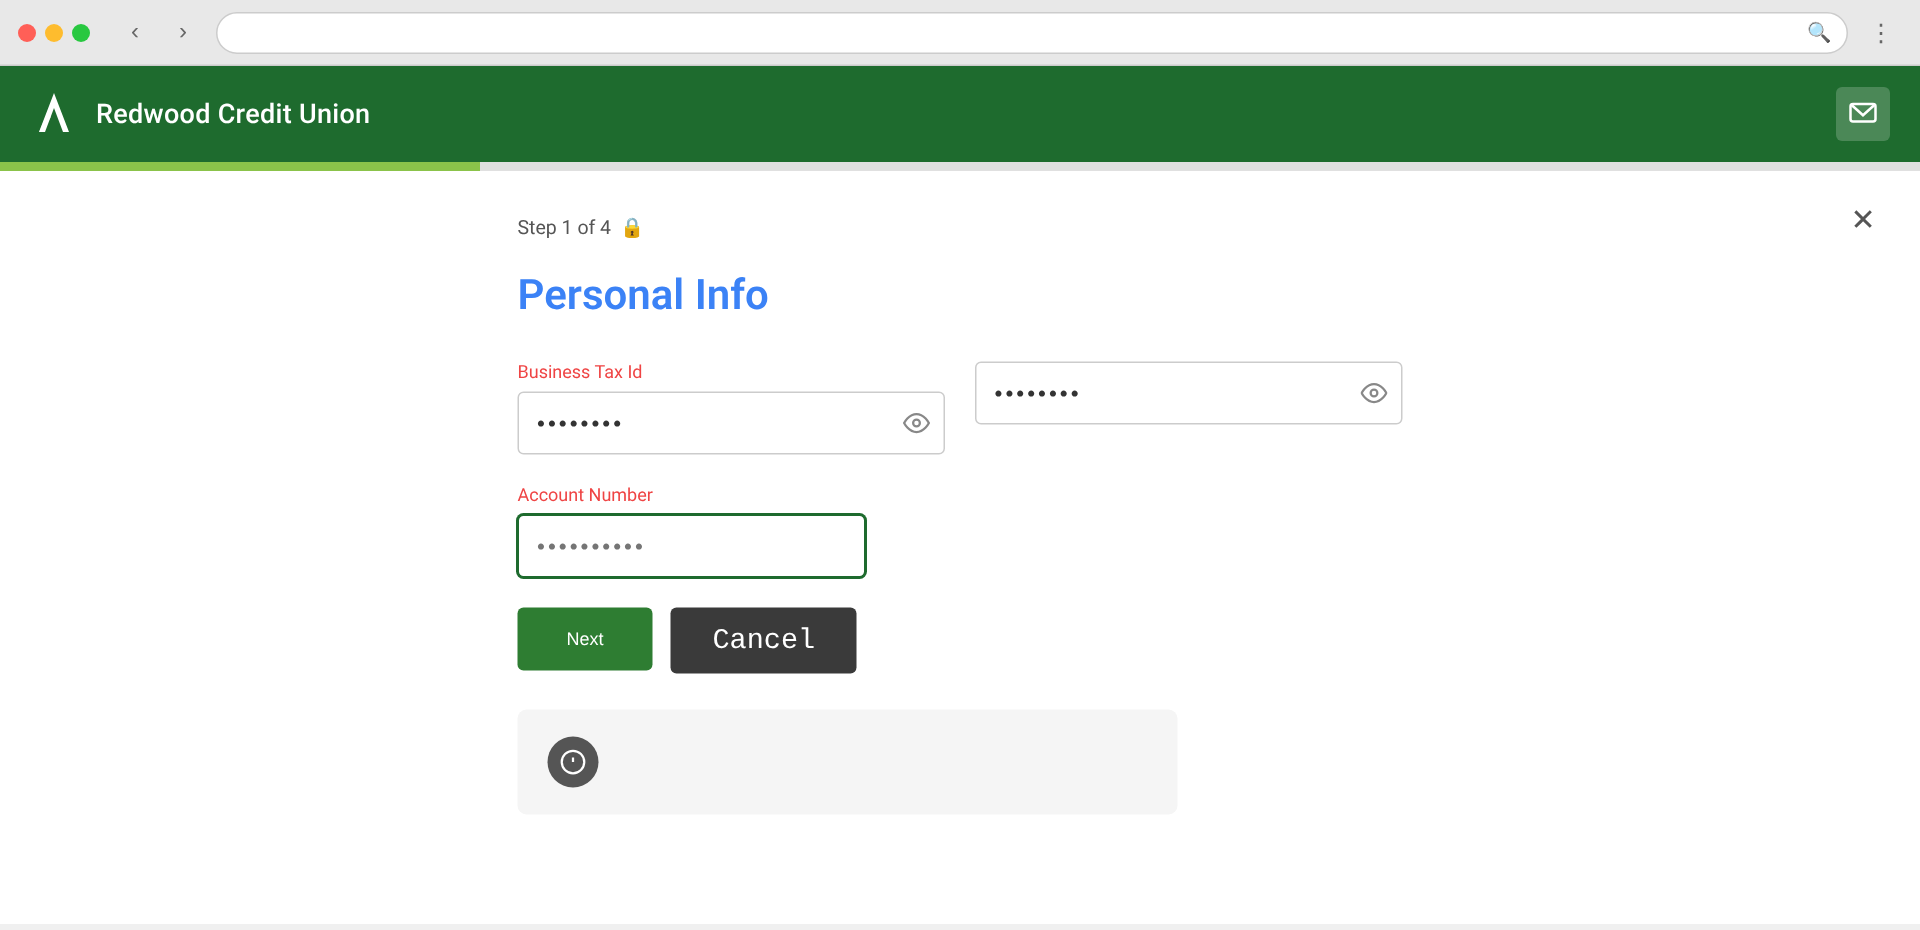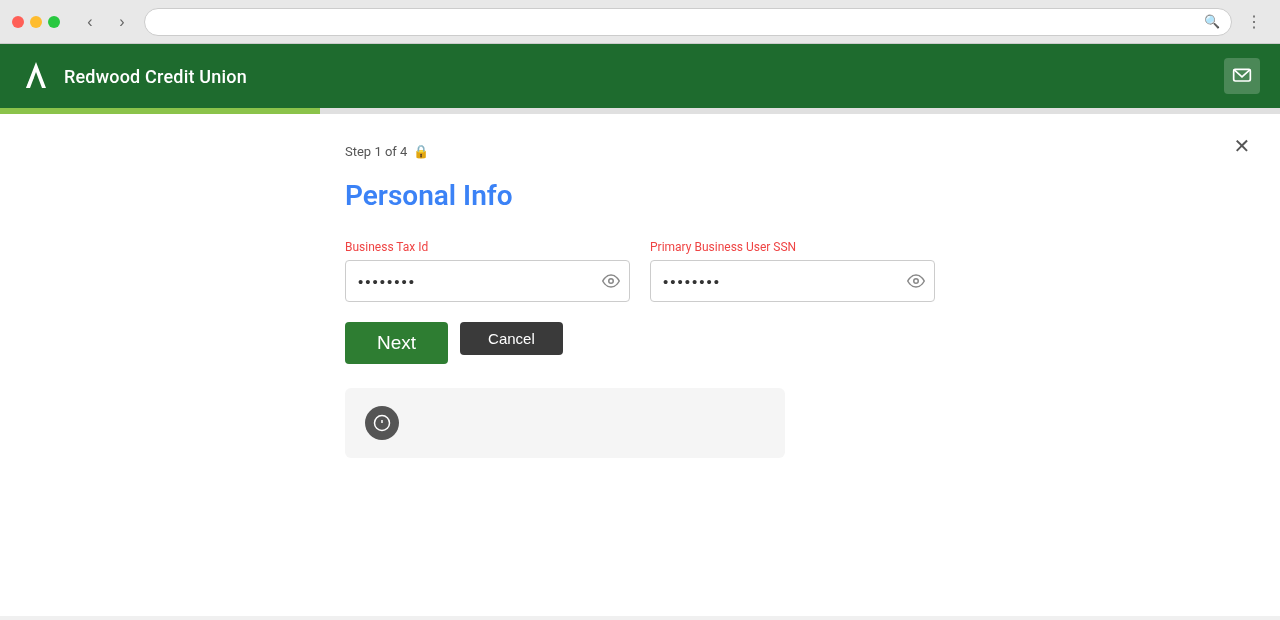--- a/index.html
+++ b/index.html
@@ -251,37 +251,38 @@
       margin-bottom: 24px;
     }
 
     .btn-next {
       background: #2e7d32;
       color: white;
       border: none;
       border-radius: 4px;
       padding: 0 32px;
       height: 42px;
-      font-size: 19px;
+      font-size: 12px;
       font-weight: 500;
       cursor: pointer;
       min-width: 90px;
     }
 
     .btn-cancel {
       background: #3a3a3a;
       color: white;
       border: none;
       border-radius: 4px;
       padding: 0 28px;
-      height: 33px;
-      font-size: 15px;
+      height: 44px;
+      font-size: 19px;
       font-weight: 500;
       cursor: pointer;
       min-width: 90px;
+      font-family: Liberation Mono, monospace;
     }
 
     .info-box {
       background: #f5f5f5;
       border-radius: 6px;
       padding: 18px 20px;
       display: flex;
       align-items: center;
       gap: 12px;
       max-width: 440px;
@@ -363,33 +364,40 @@
         <input type="text" class="form-input" value="••••••••" style="">
         <button class="eye-toggle">
           <svg width="18" height="18" viewBox="0 0 24 24" fill="none" stroke="currentColor" stroke-width="2">
             <path d="M1 12s4-8 11-8 11 8 11 8-4 8-11 8-11-8-11-8z"></path>
             <circle cx="12" cy="12" r="3"></circle>
           </svg>
         </button>
       </div>
     </div>
     <div class="form-group">
-      <label class="form-label">Primary Business User SSN</label>
       <div class="form-input-wrapper">
         <input type="text" class="form-input" value="••••••••" style="">
         <button class="eye-toggle">
           <svg width="18" height="18" viewBox="0 0 24 24" fill="none" stroke="currentColor" stroke-width="2">
             <path d="M1 12s4-8 11-8 11 8 11 8-4 8-11 8-11-8-11-8z"></path>
             <circle cx="12" cy="12" r="3"></circle>
           </svg>
         </button>
       </div>
     </div>
   </div>
 
+  <div class="form-row">
+    <div class="form-group full-width">
+      <label class="form-label">Account Number</label>
+      <div class="form-input-wrapper">
+        <input type="text" class="form-input focused" placeholder="••••••••••" value="" style="">
+      </div>
+    </div>
+  </div>
 
   <div class="buttons-row">
     <button class="btn-next">Next</button>
     <button class="btn-cancel">Cancel</button>
   </div>
 
   <div class="info-box">
     <div class="info-icon">
       <svg width="18" height="18" viewBox="0 0 24 24" fill="none" stroke="white" stroke-width="2">
         <circle cx="12" cy="12" r="10"></circle>

